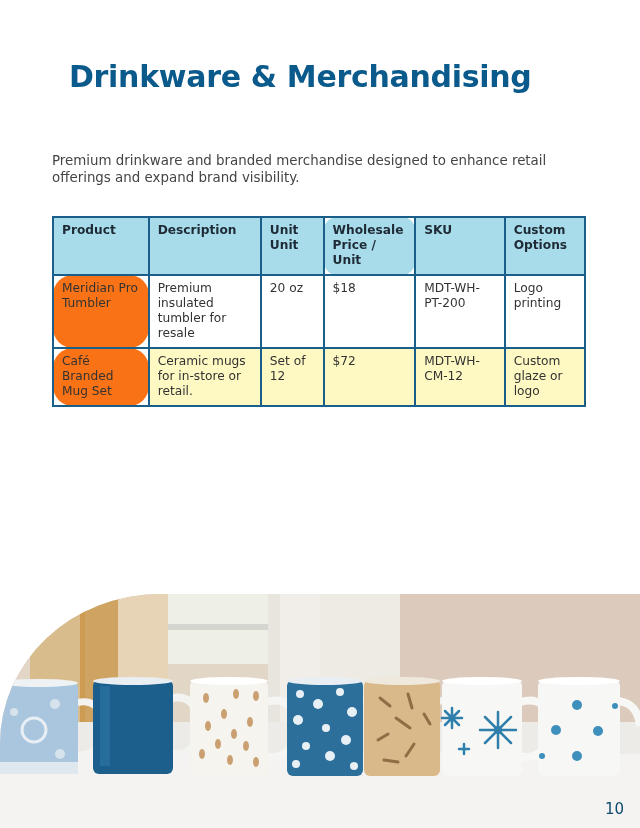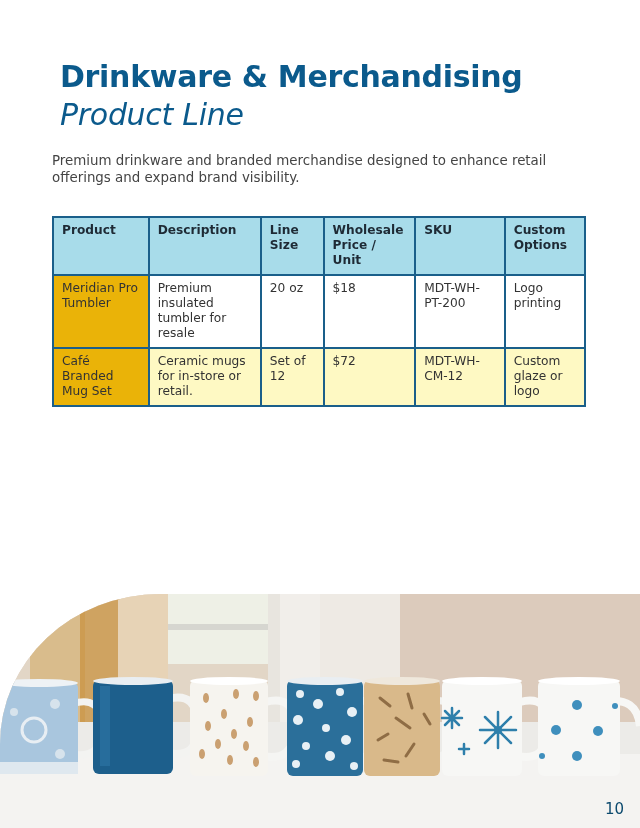--- a/index.html
+++ b/index.html
@@ -1,19 +1,19 @@
 <!DOCTYPE html>
 <html><head>
   <meta charset="utf-8">
   <style>
     * { box-sizing: border-box; margin: 0; padding: 0; }
     html, body { width: 640px; height: 828px; background: #ffffff; overflow: hidden; }
     body { position: relative; font-family: "Liberation Sans", "DejaVu Sans", sans-serif; color: #333333; }
 
-    .title-block { position: absolute; left: 60px; top: 58px; width: 560px; }
+    .title-block { position: absolute; left: 69px; top: 58px; width: 560px; }
     .title-main {
       font-family: "DejaVu Sans", sans-serif;
       font-weight: bold; font-size: 30px; line-height: 38px;
       color: #0b5a8c; letter-spacing: -0.3px;
     }
     .title-sub {
       font-family: "DejaVu Sans", sans-serif;
       font-style: italic; font-size: 30px; line-height: 38px;
       color: #0b5a8c; font-weight: normal; letter-spacing: -0.3px;
     }
@@ -35,58 +35,57 @@
       text-align: left; vertical-align: top;
       padding: 5px 8px 6px 8px;
     }
     table.products th {
       background: #a8dcea; font-weight: bold; color: #1e2a35;
       height: 56px; padding-top: 5px;
     }
     table.products td.product-cell { background: #fde7cc; }
     table.products tr.row-white td { background: #ffffff; }
     table.products tr.row-grey td { background: #fef9c3; }
-    table.products tr td.product-cell { background: #eab308; }
+    table.products tr td.product-cell { background: #f97316; border-radius: 20px; }
 
     .col-product { width: 93px; }
     .col-desc { width: 109px; }
     .col-size { width: 61px; }
-    .col-price { width: 89px; }
+    .col-price { width: 89px; border-radius: 13px; }
     .col-sku { width: 87px; }
     .col-custom { width: 78px; }
 
     .photo {
       position: absolute; left: 0; top: 594px; width: 640px; height: 234px;
       border-top-left-radius: 160px 150px; overflow: hidden;
       background: linear-gradient(180deg, #e8dccd 0%, #ded0bf 40%, #e6e2dc 70%, #f1efec 100%);
     }
     .photo svg { display: block; }
 
     .page-number {
       position: absolute; right: 16px; top: 800px;
       font-family: "DejaVu Sans", sans-serif; font-size: 15px; color: #0c4a6e;
     }
   </style>
 </head>
 <body>
 
 <div class="title-block">
   <div class="title-main">Drinkware &amp; Merchandising</div>
-  <div class="title-sub">Product Line</div>
 </div>
 
 <p class="intro">Premium drinkware and branded merchandise designed to enhance retail offerings and expand brand visibility.</p>
 
 <div class="table-wrap">
   <table class="products">
     <thead>
       <tr>
         <th class="col-product">Product</th>
         <th class="col-desc">Description</th>
-        <th class="col-size">Line Size</th>
+        <th class="col-size">Unit Unit</th>
         <th class="col-price">Wholesale Price / Unit</th>
         <th class="col-sku">SKU</th>
         <th class="col-custom">Custom Options</th>
       </tr>
     </thead>
     <tbody>
       <tr class="row-white" style="height:72px">
         <td class="product-cell">Meridian Pro Tumbler</td>
         <td>Premium insulated tumbler for resale</td>
         <td>20 oz</td>

